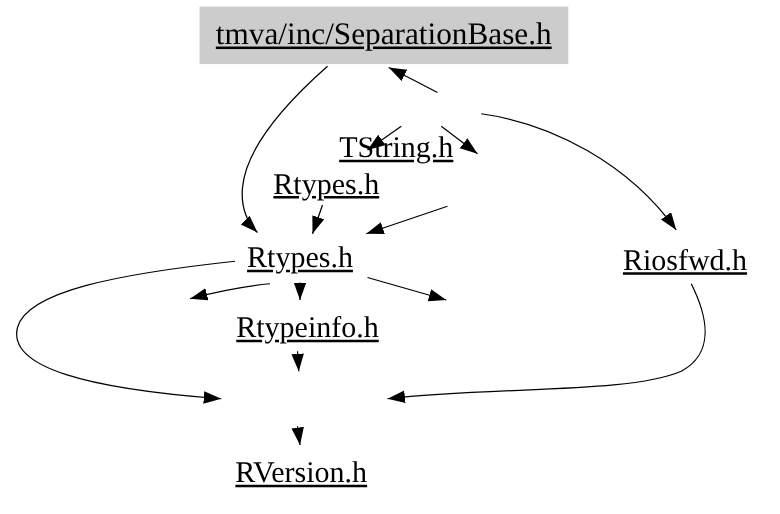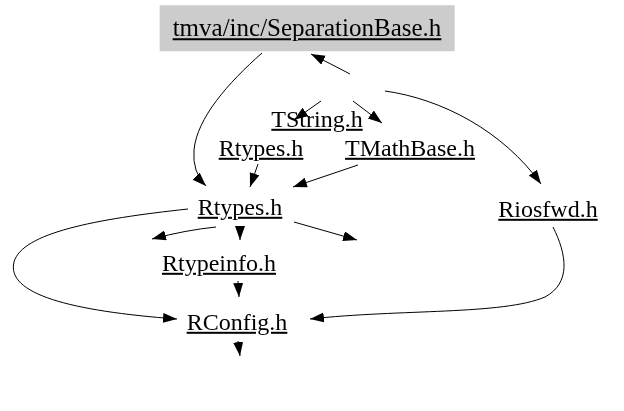--- a/index.html
+++ b/index.html
@@ -27,21 +27,21 @@
     padding:9px 13px;
   }
   
   .n-root   {left:307px;top:28px;}
   .n-tstring{left:317px;top:87px;margin-top:32px;}
   .n-trefcnt{left:261px;top:148px;}
   .n-tmath  {left:410px;top:148px;}
   .n-rtypes {left:240px;top:207px;}
   .n-riosfwd{left:548px;top:209px;}
   .n-dllimp {left:87px; top:262px;}
-  .n-rtypei {left:219px;top:263px;}
+  .n-rtypei {left:246px;top:263px;}
   .n-tgen   {left:439px;top:266px;}
   .n-rconfig{left:237px;top:322px;}
   .n-rversion{left:241px;top:379px;}
 </style>
 </head>
 <body>
 
 <div id="graph">
 
   <svg id="edge-layer" width="624" height="411" viewBox="0 0 624 411" xmlns="http://www.w3.org/2000/svg">
@@ -65,26 +65,25 @@
     <path class="edge" d="M 553,227 C 567,255 571,283 545,297 C 503,315 400,309 310,319" marker-end="url(#arrow)"></path>
     <path class="edge" d="M 238,341 L 240,356" marker-end="url(#arrow)"></path>
   </svg>
 
   <div class="node node-root n-root">tmva/inc/SeparationBase.h</div>
 
   <div class="node n-tstring">TString.h</div>
 
   <div class="node n-trefcnt">Rtypes.h</div>
 
-  <div class="node n-tmath">TMathBase.h</div>
 
   <div class="node n-rtypes">Rtypes.h</div>
 
   <div class="node n-riosfwd">Riosfwd.h</div>
 
 
   <div class="node n-rtypei">Rtypeinfo.h</div>
 
 
-  <div class="node n-rconfig">RConfig.h</div>
 
+  <div class="node n-rversion">RVersion.h</div>
 
 </div>
 
 </body></html>

